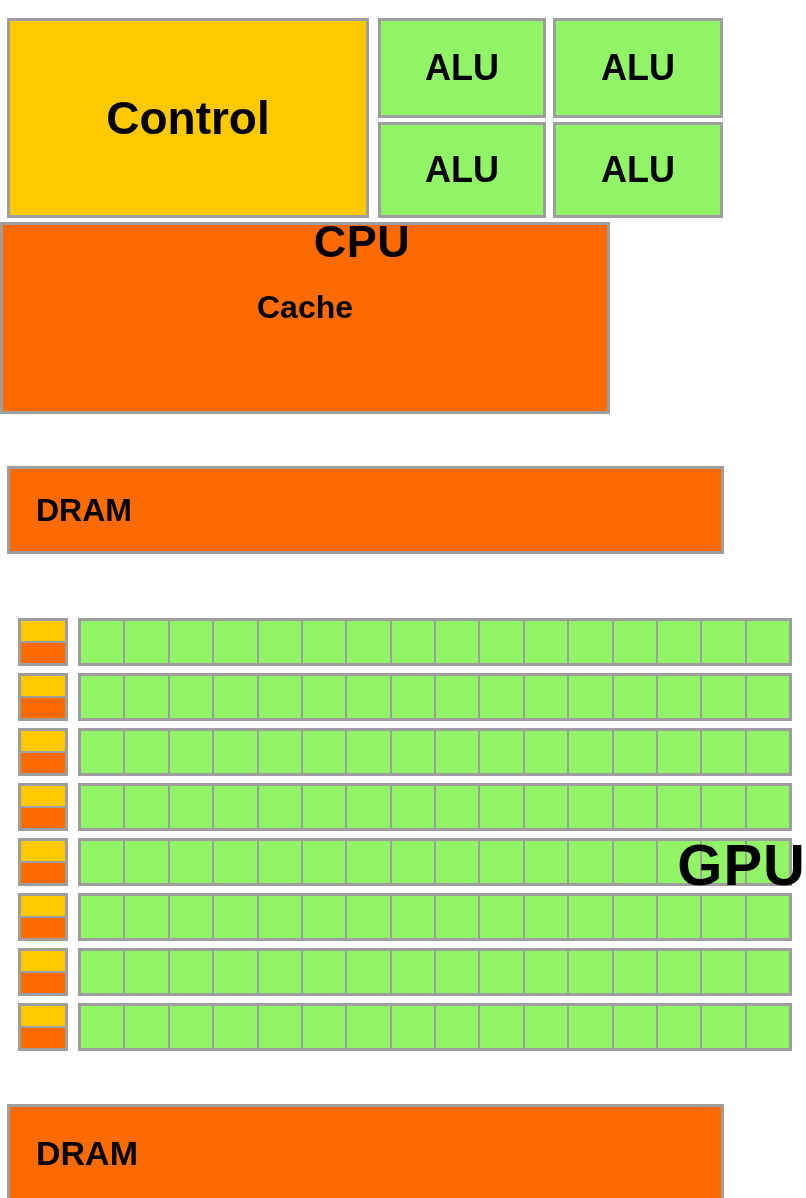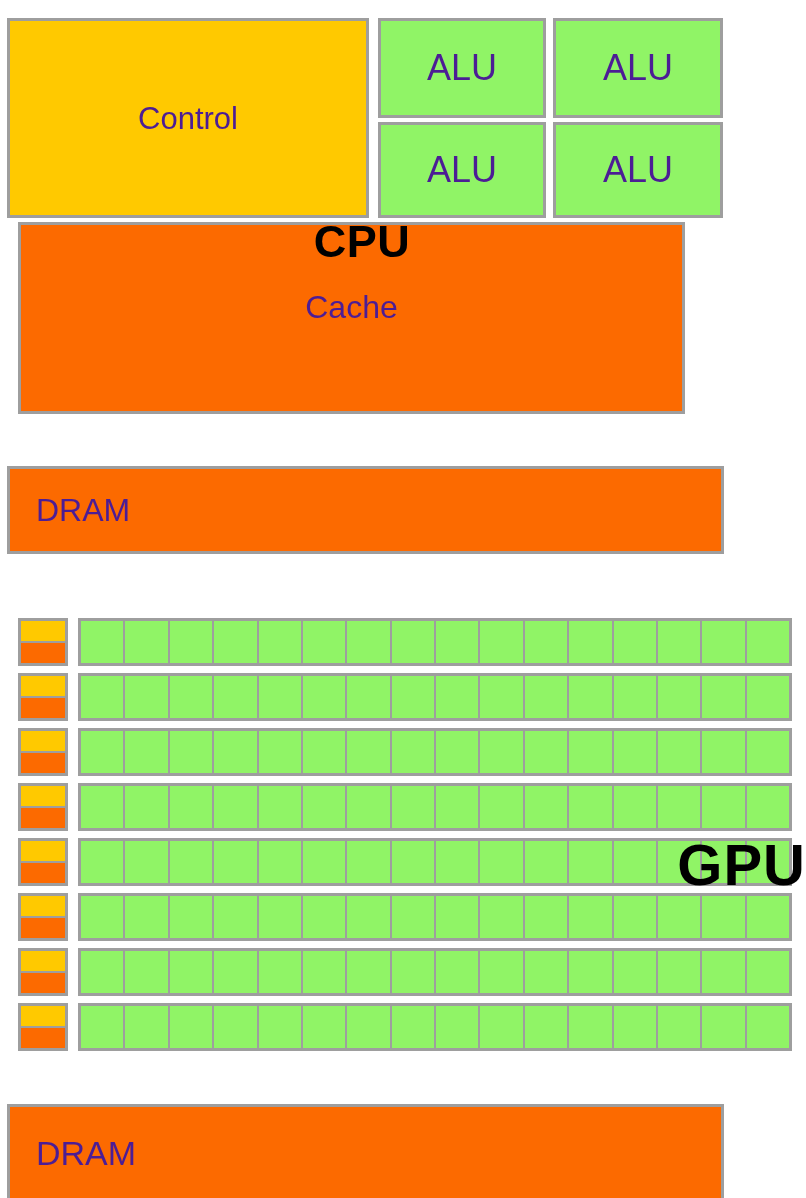--- a/index.html
+++ b/index.html
@@ -29,45 +29,45 @@
     display: flex;
     align-items: center;
     justify-content: center;
   }
   .blk-control { background: #ffc900; }
   .blk-alu     { background: #90f466; }
   .blk-cache   { background: #fc6a00; }
   .blk-dram    { background: #fc6a00; margin-top: 16px; }
 
   .lbl-white {
-    color: #4c1d95;
-    font-weight: normal;
+    color: #000000;
+    font-weight: bold;
     line-height: 1;
     white-space: nowrap;
   }
   .lbl-black {
     color: #000000;
     font-weight: bold;
     line-height: 1;
     white-space: nowrap;
   }
 
   
   #cpu-control {
     left: 7px;  top: 18px;
     width: 362px; height: 200px;
   }
-  #cpu-control .lbl-white { font-size: 31px; }
+  #cpu-control .lbl-white { font-size: 46px; }
 
   .alu-box { }
   .alu-box .lbl-white { font-size: 36px; }
 
   #cpu-cache {
-    left: 18px;  top: 222px;
-    width: 667px; height: 192px;
+    left: 0;  top: 222px;
+    width: 610px; height: 192px;
     justify-content: center;
     align-items: flex-start;
   }
   #cpu-cache .cache-label {
     margin-top: 66px;
     font-size: 32px;
   }
 
   #cpu-title {
     position: absolute;

